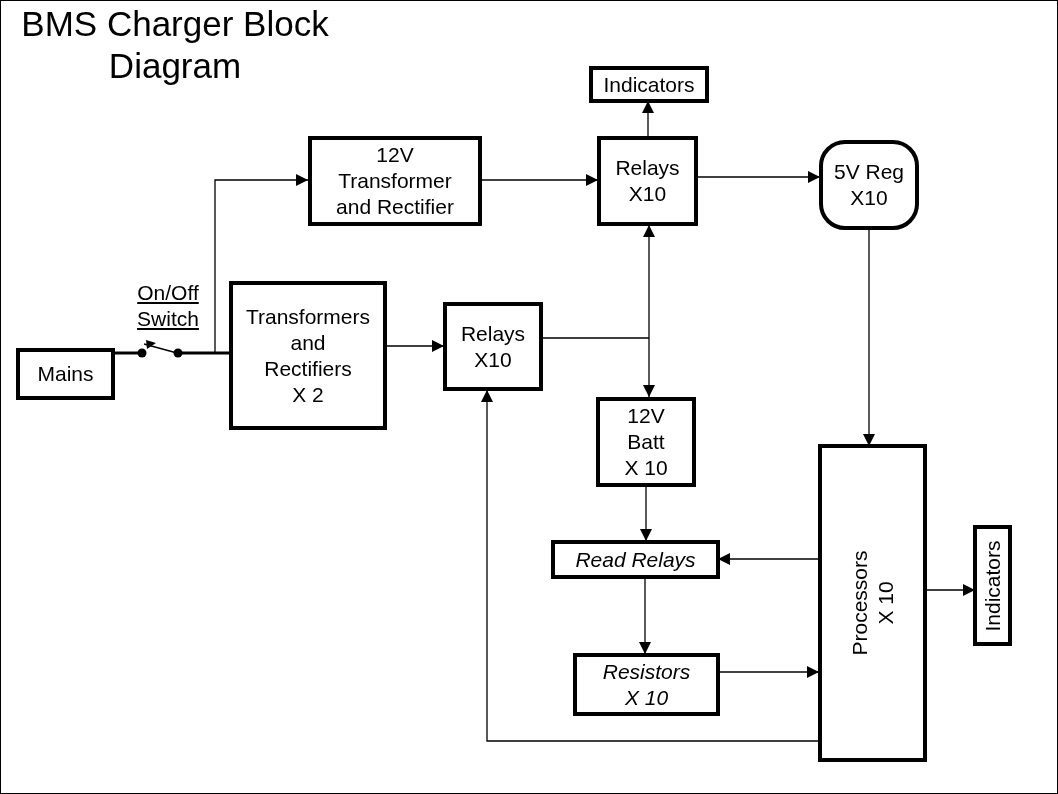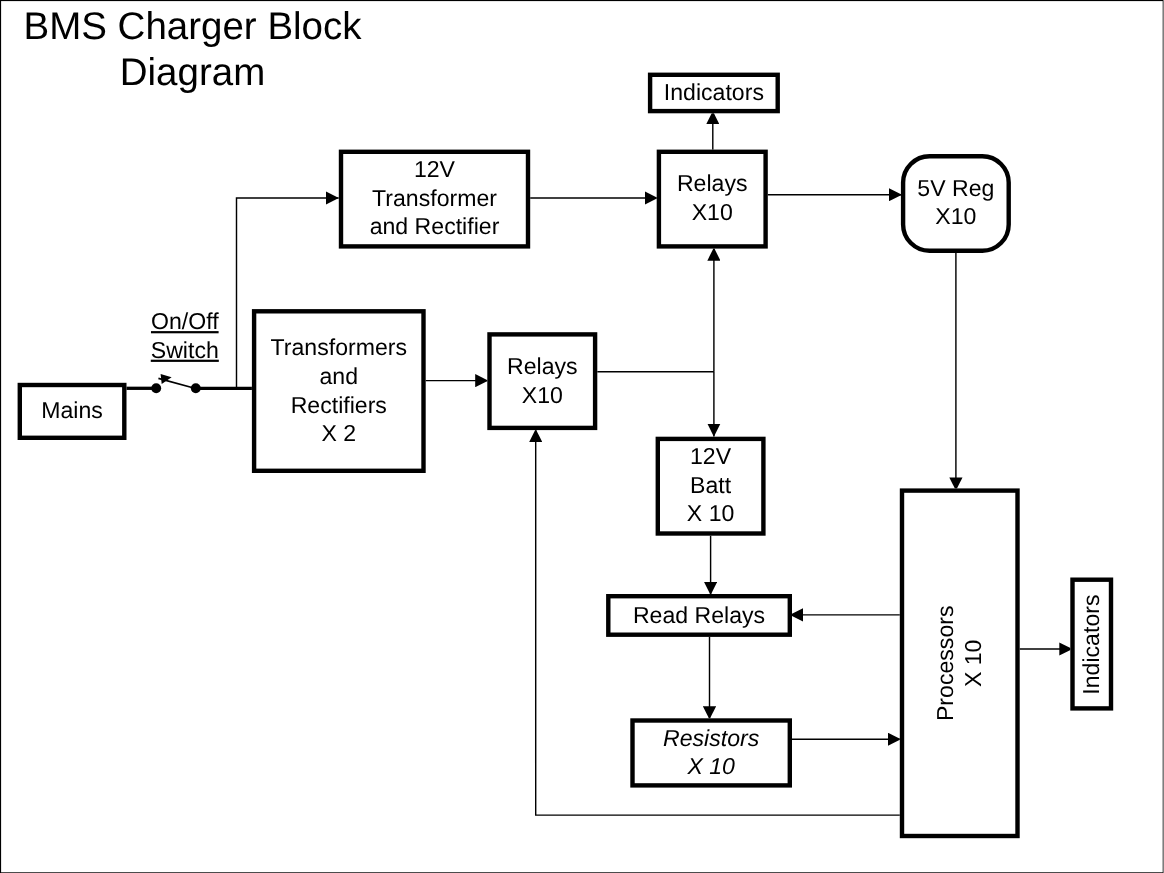--- a/index.html
+++ b/index.html
@@ -127,21 +127,21 @@
 
   <div class="block" style="left:589px; top:66px; width:120px; height:37px;">Indicators</div>
 
   <div class="block" style="left:819px; top:140px; width:100px; height:90px;border-radius:26px;">5V Reg
 X10</div>
 
   <div class="block" style="left:596px; top:397px; width:100px; height:90px;">12V
 Batt
 X 10</div>
 
-  <div class="block" style="left:551px; top:540px; width:169px; height:39px;">Read Relays</div>
+  <div class="block" style="left:551px; top:540px; width:169px; height:39px;font-style:italic;">Read Relays</div>
 
   <div class="block" style="left:573px; top:653px; width:147px; height:63px;font-style:italic;">Resistors
 X 10</div>
 
   <div class="block" style="left:818px; top:444px; width:109px; height:318px;">
     <div class="rot" style="font-size:21px; line-height:26px;">Processors
 X 10</div>
   </div>
 
   <div class="block" style="left:973px; top:525px; width:39px; height:121px;">

